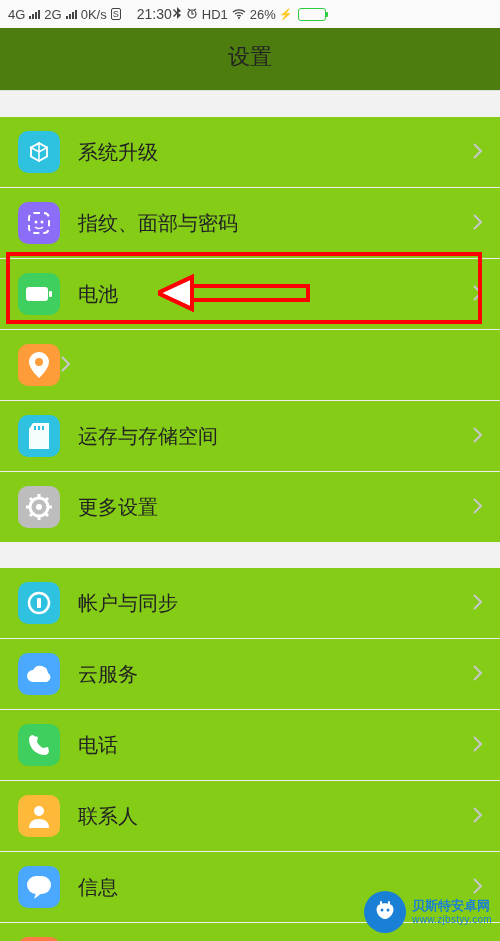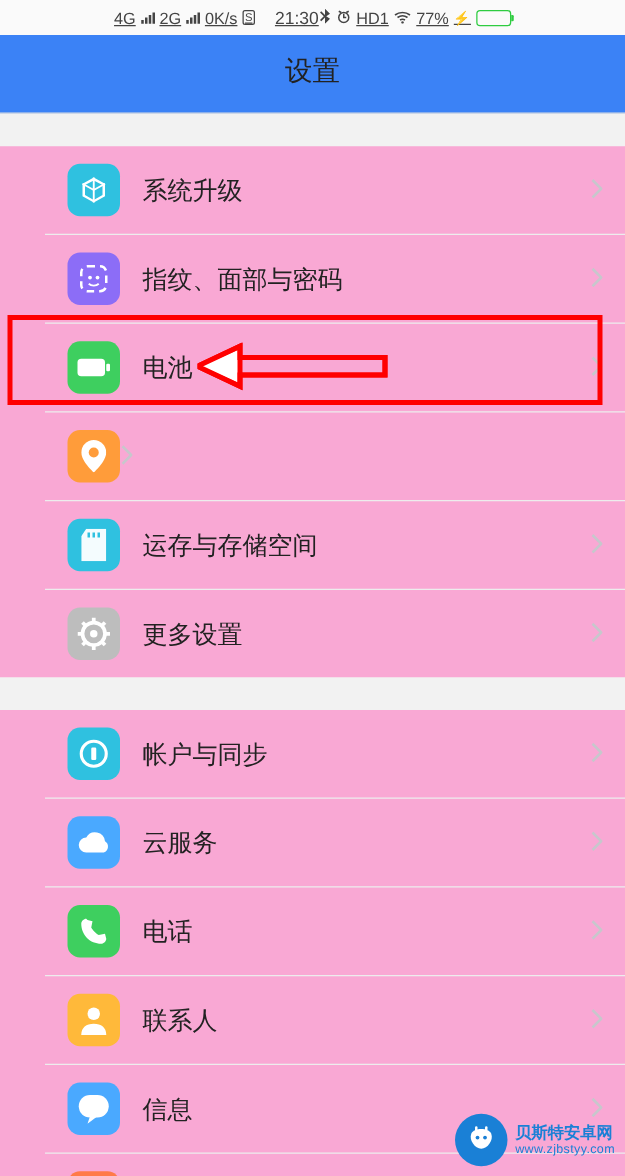--- a/index.html
+++ b/index.html
@@ -9,50 +9,49 @@
       background: #f2f2f2;
       font-family: -apple-system, "Helvetica Neue", Arial, sans-serif;
       position: relative;
       overflow: hidden;
     }
     .status-bar {
       height: 28px;
       background: #fafafa;
       display: flex;
       align-items: center;
-      justify-content: center;
+      justify-content: flex-start;
       padding: 0 8px;
       font-size: 13px;
       color: #444;
-      text-decoration: underline;
     }
     .status-left, .status-right { display: flex; align-items: center; gap: 4px; }
     .status-center { font-size: 14px; font-weight: 500; margin-left: 16px; }
     .signal-bars { display: inline-flex; align-items: flex-end; gap: 1px; height: 10px; }
     .signal-bars span { width: 2px; background: #444; }
     .signal-bars span:nth-child(1){height:3px} .signal-bars span:nth-child(2){height:5px}
     .signal-bars span:nth-child(3){height:7px} .signal-bars span:nth-child(4){height:9px}
     .battery-shell {
       width: 28px; height: 13px; border: 1px solid #2ecc40; border-radius: 3px; position: relative; display: inline-block;
     }
     .battery-shell::after { content:''; position:absolute; right:-3px; top:3px; width:2px; height:5px; background:#2ecc40; border-radius:0 1px 1px 0;}
     .battery-fill { background:#2ecc40; height:100%; width:77%; border-radius:2px 0 0 2px;}
     .bolt { color:#f5c518; font-size:11px; }
 
     .header {
-      background: #3b82f6;
+      background: #4d7c0f;
       text-align: center;
       padding: 14px 0 18px;
       border-bottom: 1px solid #e0e0e0;
     }
     .header-title { font-size: 22px; color: #222; font-weight: 500; }
 
     .section-gap { height: 26px; background: #f2f2f2; }
 
-    .list { background: #f9a8d4; padding-left: 36px; }
+    .list { background: #84cc16; }
     .list-item {
       display: flex;
       align-items: center;
       padding: 14px 18px 14px 18px;
       border-bottom: 1px solid #ededed;
       position: relative;
     }
     .list-item:last-child { border-bottom: none; }
     .item-icon {
       width: 42px; height: 42px; border-radius: 10px;
@@ -126,21 +125,21 @@
           <path d="M6 4v3h2M2 2l2 1M10 2l-2 1" stroke="#444" stroke-width="1.2" fill="none"></path>
         </svg>
     </span>
     <span>HD1</span>
     <span>
       <svg width="14" height="10" viewBox="0 0 14 10">
           <path d="M1 3a10 10 0 0112 0M3 5a7 7 0 018 0M5 7a4 4 0 014 0" fill="none" stroke="#444" stroke-width="1.3"></path>
           <circle cx="7" cy="9" r="1" fill="#444"></circle>
         </svg>
     </span>
-    <span>77%</span>
+    <span>26%</span>
     <span class="bolt">⚡</span>
     <span class="battery-shell"><span class="battery-fill"></span></span>
   </div>
 </div>
 
 <div class="header">
   <div class="header-title">设置</div>
 </div>
 
 <div id="groups-container">

